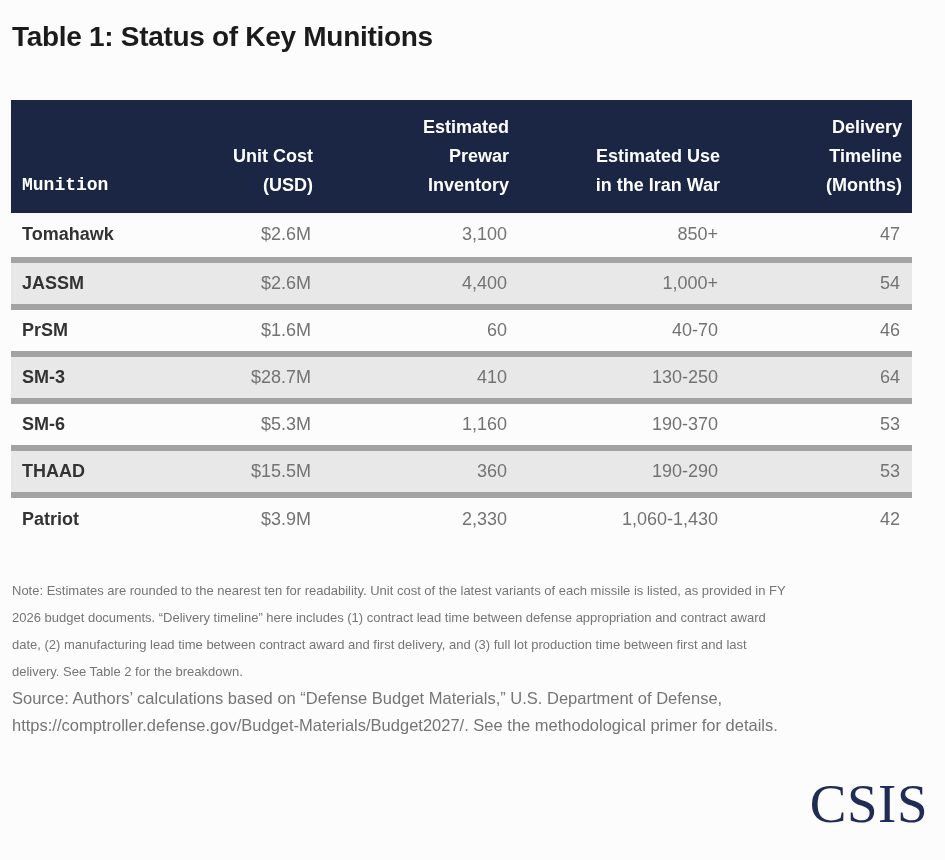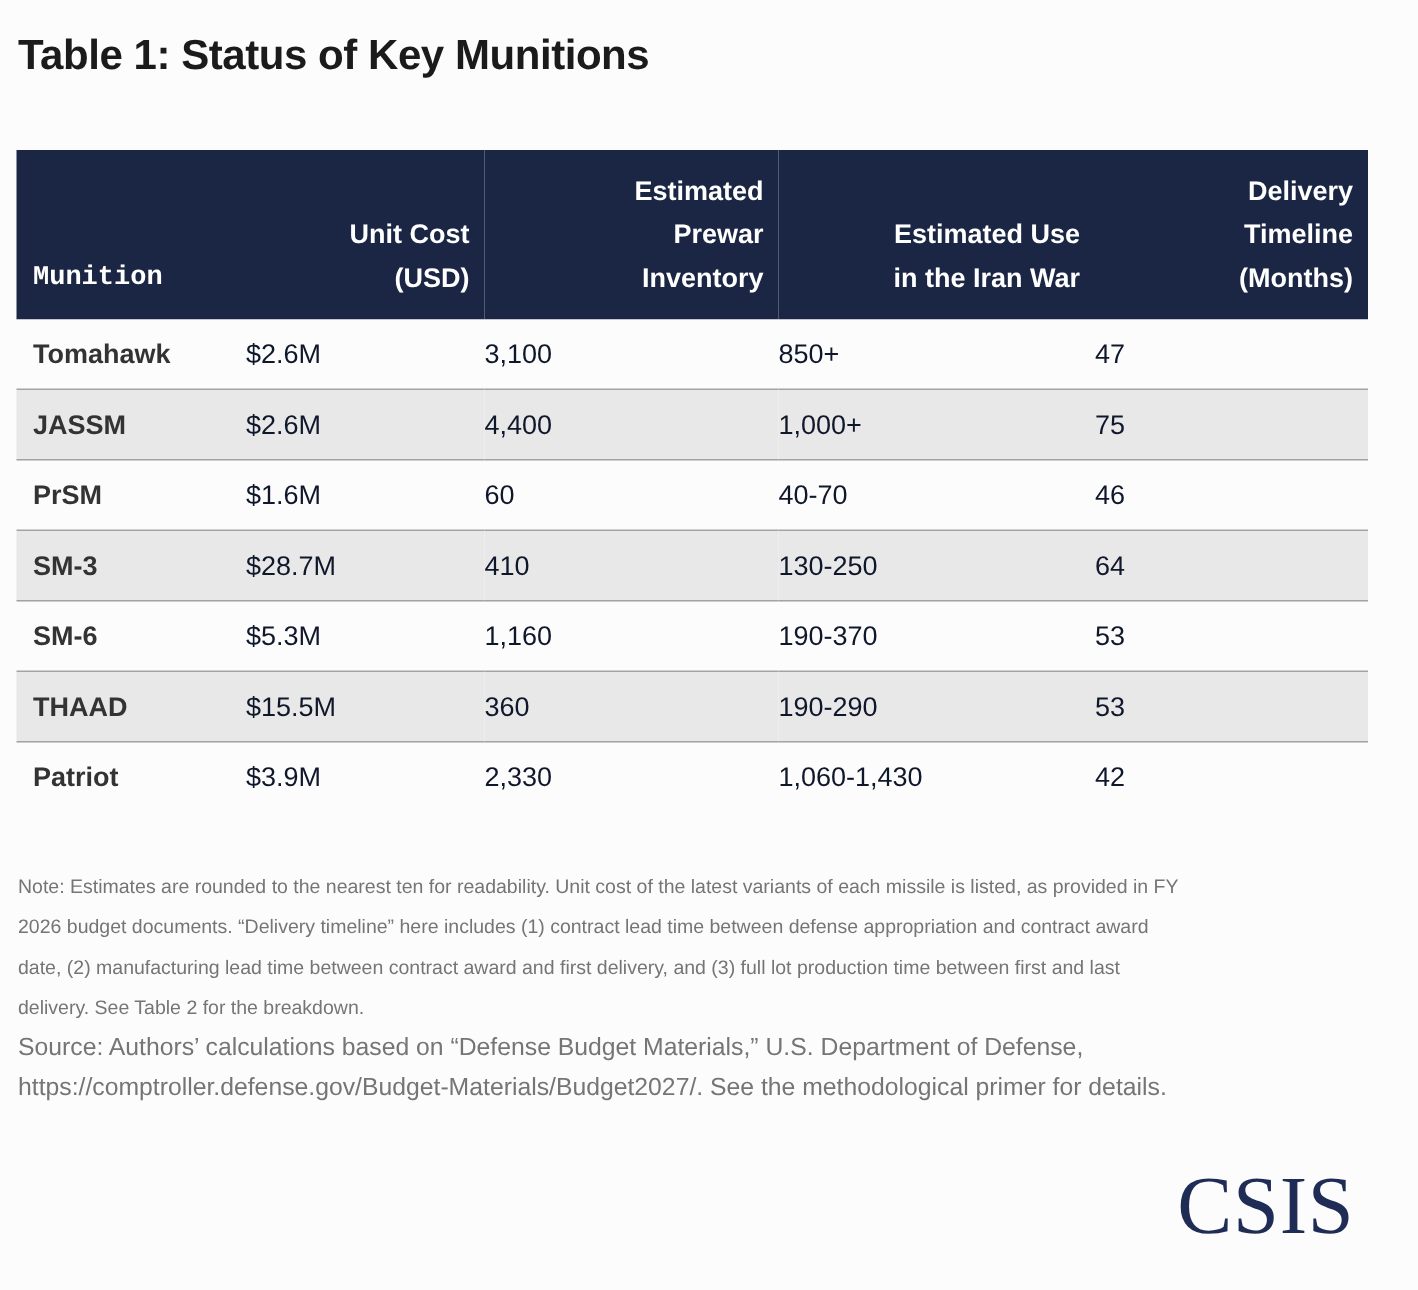--- a/index.html
+++ b/index.html
@@ -47,52 +47,52 @@
   th.col-munition {
     text-align: left;
     padding: 0 0 13px 11px;
     font-family: Liberation Mono, monospace;
   }
   td {
     height: 47px;
     vertical-align: middle;
     padding: 0 12px 0 0;
     font-size: 18px;
-    color: #0f172a;
-    text-align: left;
+    color: #737373;
+    text-align: right;
     white-space: nowrap;
   }
   td.cell-munition {
     text-align: left;
     padding: 0 0 0 11px;
     font-weight: 700;
     color: #333333;
   }
   tbody tr { background: #fcfcfc; margin-top: 37px; }
   tbody tr:nth-child(even) { background: #e8e8e8; }
-  tbody tr + tr { border-top: 1px solid #a3a3a3; }
+  tbody tr + tr { border-top: 6px solid #a3a3a3; }
   .note-block {
     margin-top: 35px;
     margin-left: 1px;
     width: 778px;
     font-size: 13px;
     line-height: 27px;
     color: #757575;
   }
   .source-block {
     margin-left: 1px;
     width: 778px;
     font-size: 16.5px;
     line-height: 27px;
     color: #757575;
   }
   .csis-logo {
     position: absolute;
     top: 776px;
-    right: 42px;
+    right: 17px;
     font-family: "Liberation Serif", serif;
     font-size: 55px;
     font-weight: 400;
     color: #1f2c56;
     letter-spacing: 0.5px;
     line-height: 1;
   }
 </style>
 </head>
 <body>
@@ -131,21 +131,21 @@
     <td>3,100</td>
     <td>850+</td>
     <td>47</td>
   </tr>
 
   <tr>
     <td class="cell-munition">JASSM</td>
     <td>$2.6M</td>
     <td>4,400</td>
     <td>1,000+</td>
-    <td>75</td>
+    <td>54</td>
   </tr>
 
   <tr>
     <td class="cell-munition">PrSM</td>
     <td>$1.6M</td>
     <td>60</td>
     <td>40-70</td>
     <td>46</td>
   </tr>
 

